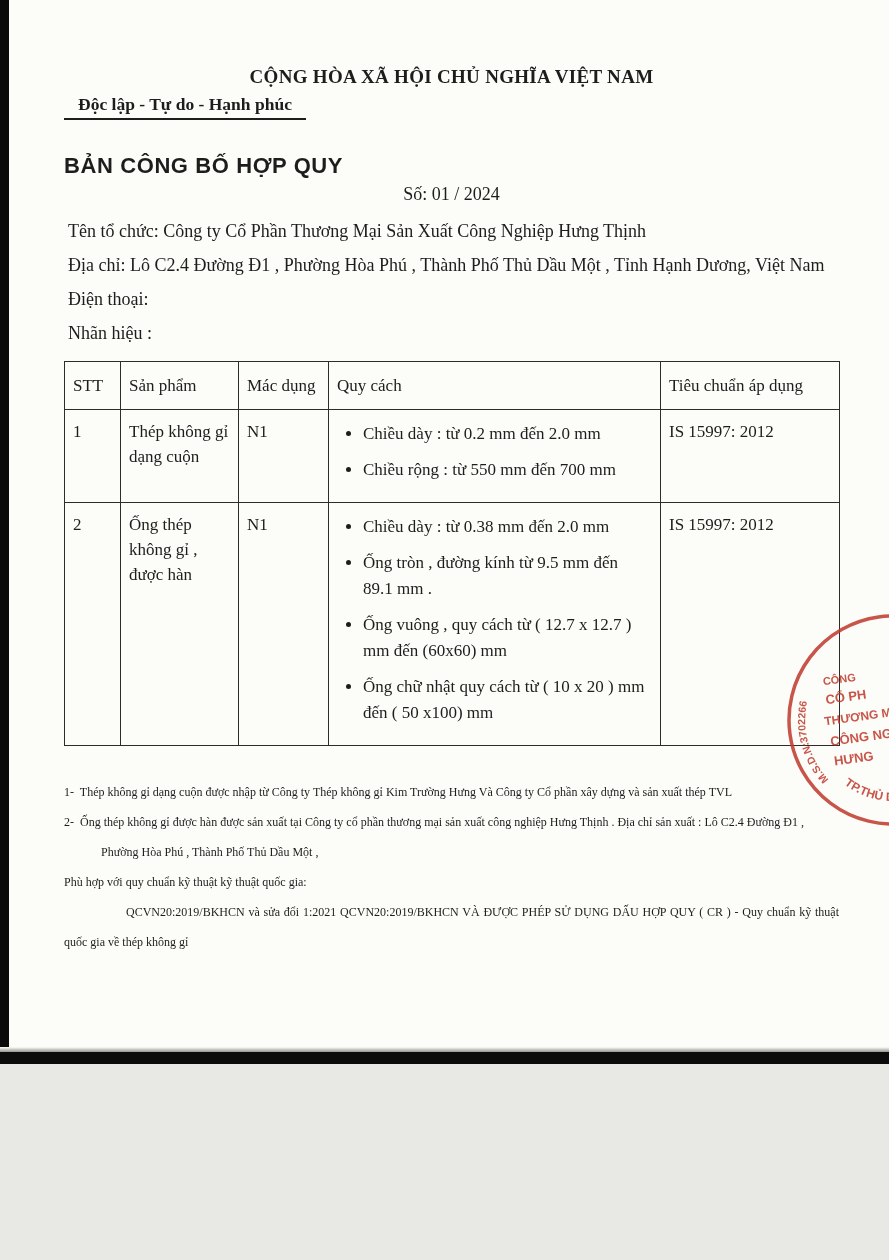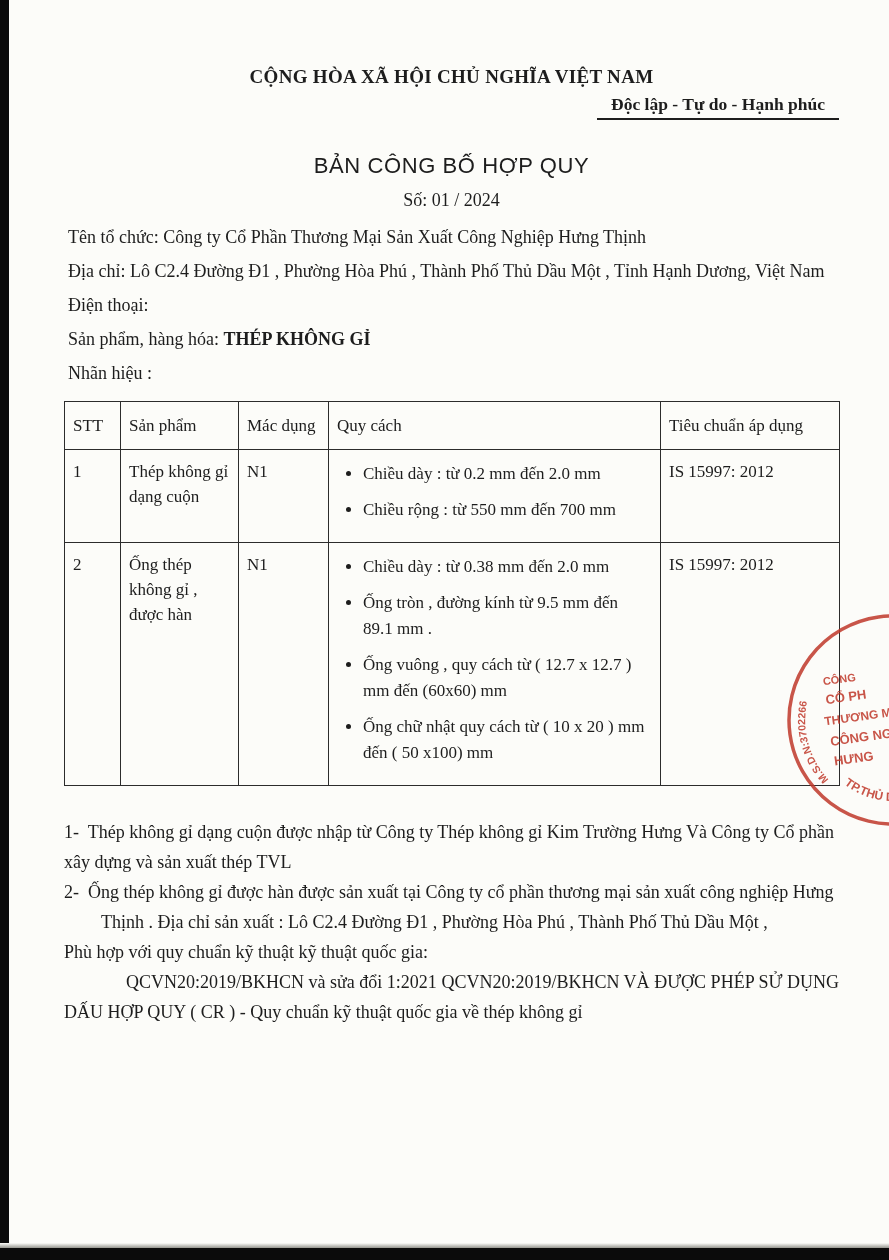--- a/index.html
+++ b/index.html
@@ -1,56 +1,56 @@
 <!DOCTYPE html>
 <html><head>
 <meta charset="utf-8">
 <style>
   * { margin:0; padding:0; box-sizing:border-box; }
   html,body { background:#e8e8e4; }
   .scan {
-    position:relative; width:889px; height:1260px;
+    position:relative; width:889px; height:1064px;
     background:#fcfcf9; overflow:hidden;
     font-family:"Liberation Serif", serif; color:#1d1d1d;
   }
   .edge-left { position:absolute; left:0; top:0; width:9px; height:100%; background:#0b0b0b; z-index:20; }
   .edge-bottom { position:absolute; left:0; bottom:0; width:100%; height:12px; background:#0b0b0b; z-index:20; }
   .edge-bottom::before { content:""; position:absolute; top:-5px; left:0; width:100%; height:5px;
     background:linear-gradient(#fcfcf9,#96968f); }
 
   .paper { position:absolute; inset:0; padding:66px 50px 0 64px; }
 
   .nat-title { text-align:center; font-weight:bold; font-size:19px; letter-spacing:.3px; }
-  .nat-motto { text-align:right; font-weight:bold; font-size:17.5px; margin-top:6px; }
+  .nat-motto { text-align:left; font-weight:bold; font-size:17.5px; margin-top:6px; }
   .nat-motto span { display:inline-block; border-bottom:2px solid #1d1d1d; padding:0 14px 3px; }
 
-  .doc-title { text-align:center; font-family:"Liberation Sans", sans-serif;
-    font-weight:normal; font-size:22px; letter-spacing:.6px; margin-top:33px; }
-  .doc-number { text-align:center; font-size:18px; margin-top:11px; }
+  .doc-title { text-align:left; font-family:"Liberation Sans", sans-serif;
+    font-weight:bold; font-size:22px; letter-spacing:.6px; margin-top:33px; }
+  .doc-number { text-align:center; font-size:18px; margin-top:5px; }
 
   .body-text { font-size:18px; line-height:30px; margin-top:11px; }
   .body-text p { margin:4px; }
   .ind1 { margin-left:12px; }
   .ind2 { margin-left:22px; }
   .bold { font-weight:bold; }
 
   table.spec { border-collapse:collapse; width:775px; margin-top:13px; table-layout:fixed; }
   table.spec th, table.spec td {
     border:1.4px solid #2c2c2c; font-size:17px; font-weight:normal;
     vertical-align:top; padding:9px 8px; text-align:left; line-height:25px;
   }
   table.spec thead th { padding-top:11px; padding-bottom:11px; }
   .col-stt { width:56px; } .col-sp { width:118px; } .col-mt { width:90px; }
   .col-qc { width:332px; } .col-tc { width:179px; }
   th.center, td.center { text-align:center;margin-left:27px; }
   td.qc ul { list-style:disc outside; margin:2px 0 0 0; padding-left:26px; }
   td.qc li { margin-bottom:10px; line-height:26px; }
   td.sp { line-height:27px; text-align:justify; }
 
-  .notes { font-size:18px; line-height:30px; margin-top:31px; }
+  .notes { font-size:12px; line-height:30px; margin-top:31px; }
   .notes p { margin:0; }
   .note1 { margin-left:32px; }
   .note2 { margin-left:32px; padding-left:37px; text-indent:-37px; }
   .province, .conform { margin-left:32px; }
   .regulation { text-indent:62px; text-align:justify; }
 
   .stamp { position:absolute; left:743px; top:570px; z-index:10; pointer-events:none; opacity:.85; }
   .stamp text { font-family:"Liberation Sans", sans-serif; font-weight:bold; }
 </style>
 </head>
@@ -67,21 +67,20 @@
       <span>Độc lập - Tự do - Hạnh phúc</span>
     </div>
 
     <h1 class="doc-title">BẢN CÔNG BỐ HỢP QUY</h1>
     <div class="doc-number">Số: 01 / 2024</div>
 
     <div class="body-text">
       <p class="ind1">Tên tổ chức: Công ty Cổ Phần Thương Mại Sản Xuất Công Nghiệp Hưng Thịnh</p>
       <p class="ind1">Địa chỉ: Lô C2.4 Đường Đ1 , Phường Hòa Phú , Thành Phố Thủ Dầu Một , Tỉnh Hạnh Dương, Việt Nam</p>
       <p class="ind1">Điện thoại:</p>
-      <p class="ind2"><span>Sản phẩm, hàng hóa: </span><span class="bold">THÉP KHÔNG GỈ</span></p>
       <p class="ind2">Nhãn hiệu :</p>
     </div>
 
     <table class="spec">
       <colgroup>
         <col class="col-stt">
           <col class="col-sp">
           <col class="col-mt">
           <col class="col-qc">
           <col class="col-tc">

